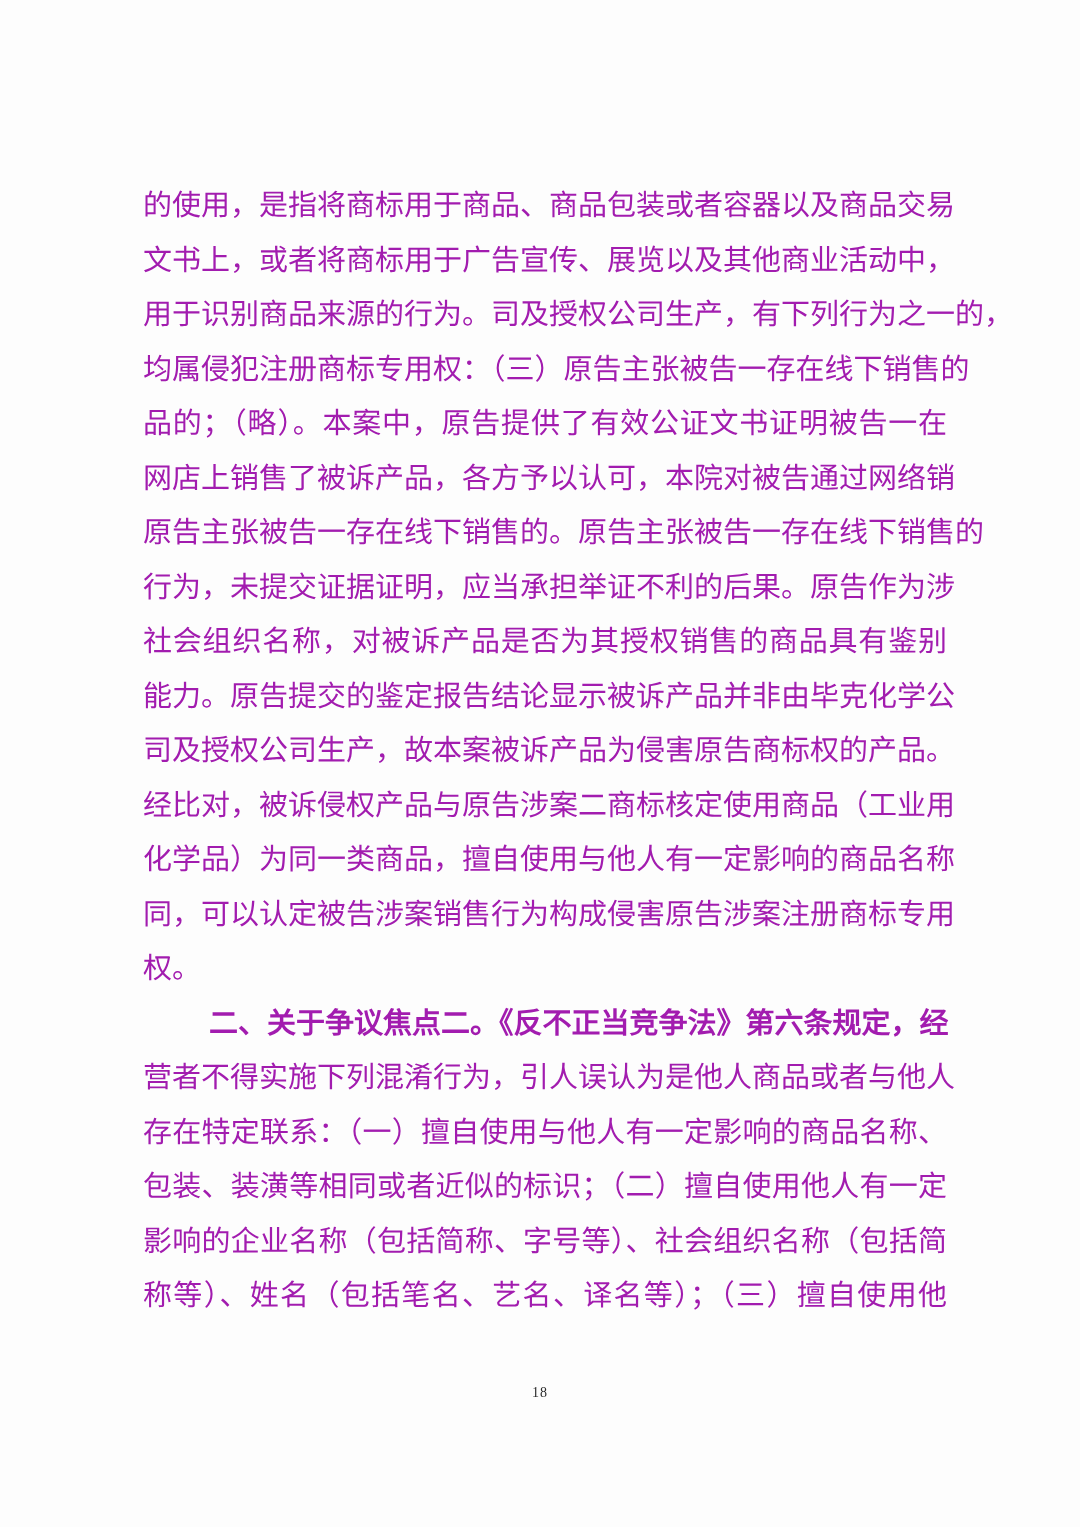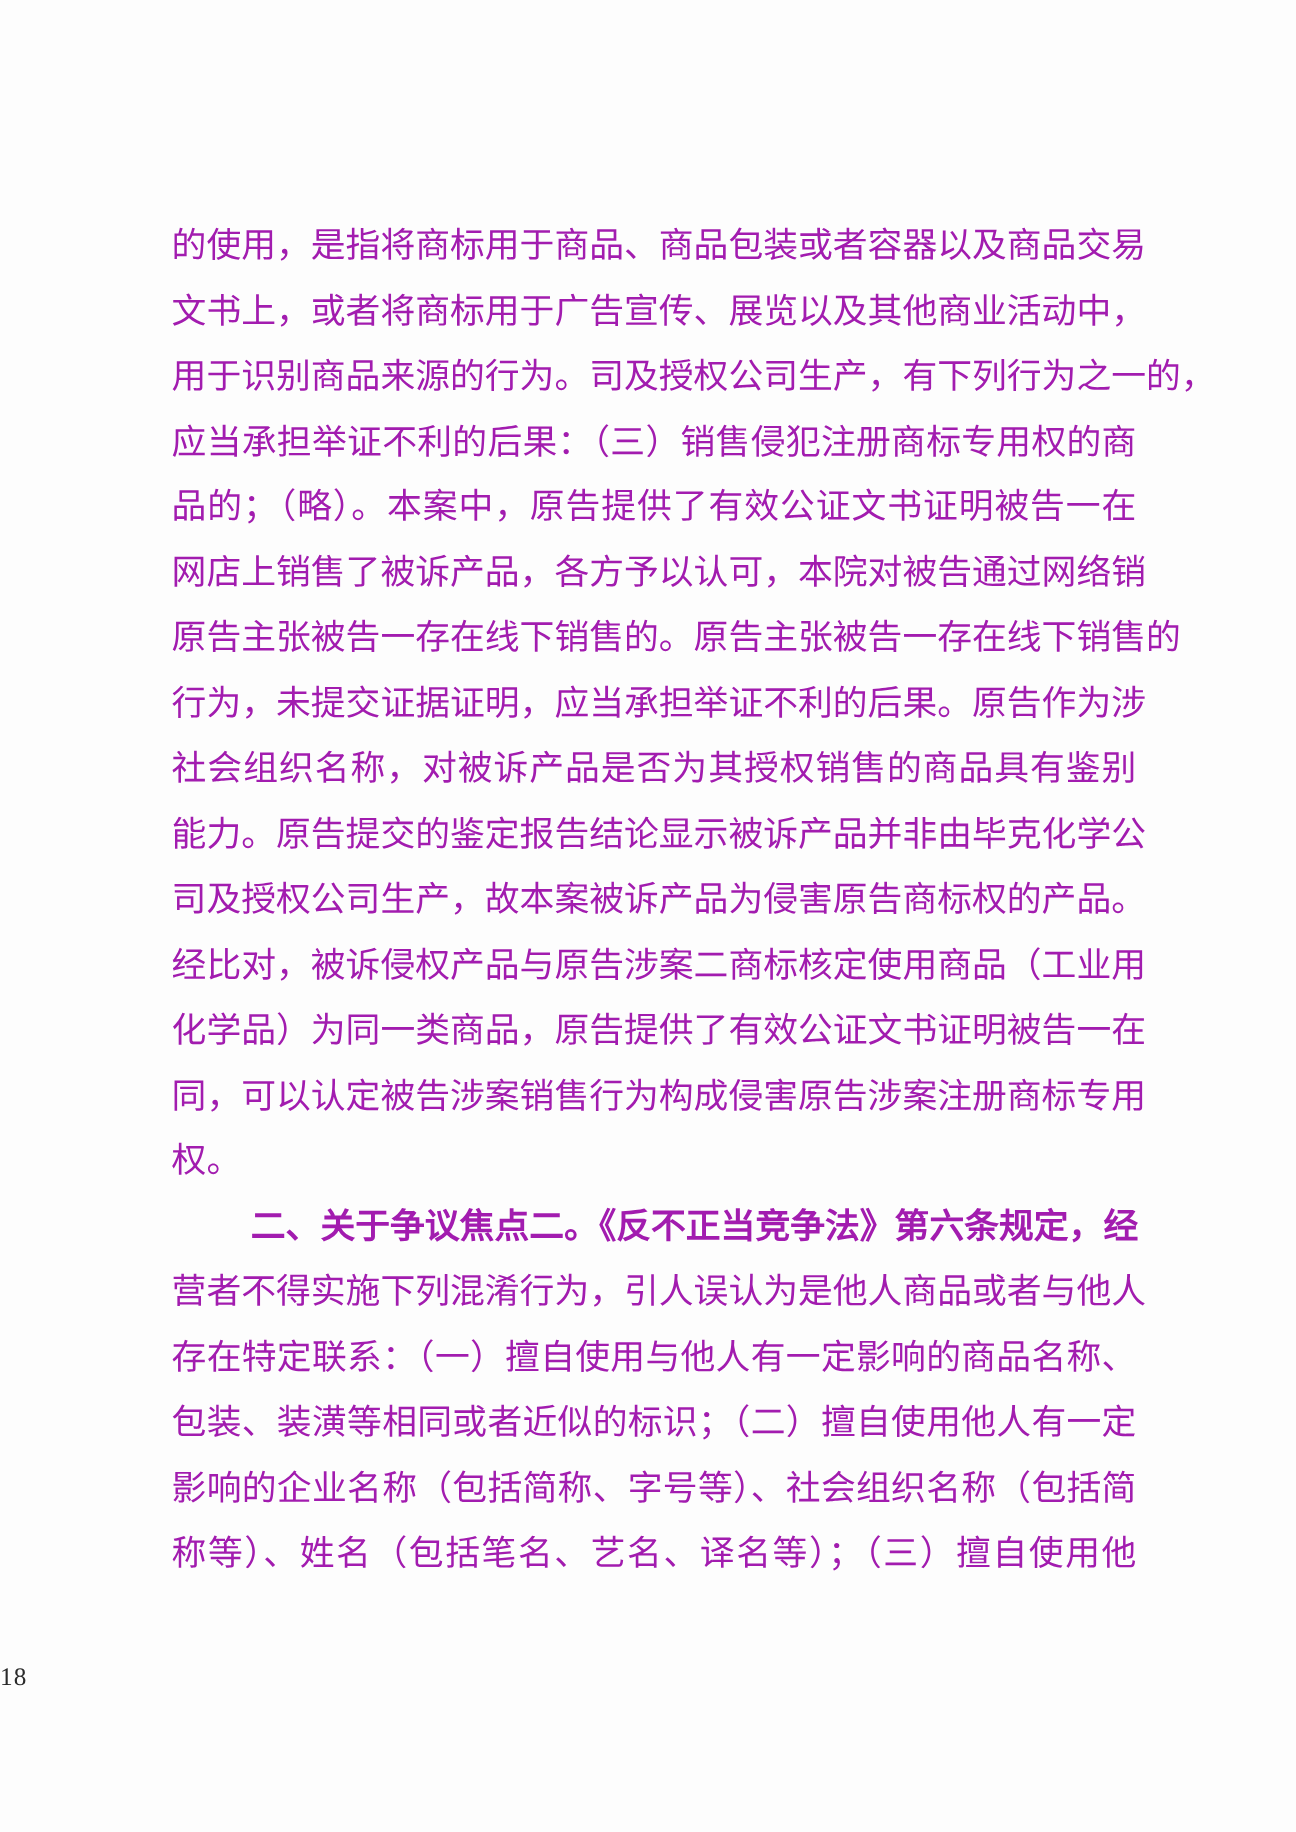--- a/index.html
+++ b/index.html
@@ -36,43 +36,44 @@
   }
   .line.indent {
     padding-left: 66px;
     font-weight: bold;
   }
   .page-number {
     position: absolute;
     left: 0;
     top: 1385px;
     width: 100%;
-    font-size: 21px;
+    text-align: center;
+    font-size: 14px;
     color: #2a2a2a;
     letter-spacing: 1px;
   }
 </style>
 </head>
 <body>
 
 <div class="page">
   <div class="text-block">
     <div class="line">的使用，是指将商标用于商品、商品包装或者容器以及商品交易</div>
     <div class="line">文书上，或者将商标用于广告宣传、展览以及其他商业活动中，</div>
     <div class="line">用于识别商品来源的行为。司及授权公司生产，有下列行为之一的，</div>
-    <div class="line">应当承担举证不利的后果：（三）销售侵犯注册商标专用权的商</div>
+    <div class="line">均属侵犯注册商标专用权：（三）原告主张被告一存在线下销售的</div>
     <div class="line">品的；（略）。本案中，原告提供了有效公证文书证明被告一在</div>
     <div class="line">网店上销售了被诉产品，各方予以认可，本院对被告通过网络销</div>
     <div class="line">原告主张被告一存在线下销售的。原告主张被告一存在线下销售的</div>
     <div class="line">行为，未提交证据证明，应当承担举证不利的后果。原告作为涉</div>
     <div class="line">社会组织名称，对被诉产品是否为其授权销售的商品具有鉴别</div>
     <div class="line">能力。原告提交的鉴定报告结论显示被诉产品并非由毕克化学公</div>
     <div class="line">司及授权公司生产，故本案被诉产品为侵害原告商标权的产品。</div>
     <div class="line">经比对，被诉侵权产品与原告涉案二商标核定使用商品（工业用</div>
-    <div class="line">化学品）为同一类商品，原告提供了有效公证文书证明被告一在</div>
+    <div class="line">化学品）为同一类商品，擅自使用与他人有一定影响的商品名称</div>
     <div class="line">同，可以认定被告涉案销售行为构成侵害原告涉案注册商标专用</div>
     <div class="line para-end">权。</div>
     <div class="line indent">二、关于争议焦点二。《反不正当竞争法》第六条规定，经</div>
     <div class="line">营者不得实施下列混淆行为，引人误认为是他人商品或者与他人</div>
     <div class="line">存在特定联系：（一）擅自使用与他人有一定影响的商品名称、</div>
     <div class="line">包装、装潢等相同或者近似的标识；（二）擅自使用他人有一定</div>
     <div class="line">影响的企业名称（包括简称、字号等）、社会组织名称（包括简</div>
     <div class="line">称等）、姓名（包括笔名、艺名、译名等）；（三）擅自使用他</div>
   </div>
   <div class="page-number">18</div>

